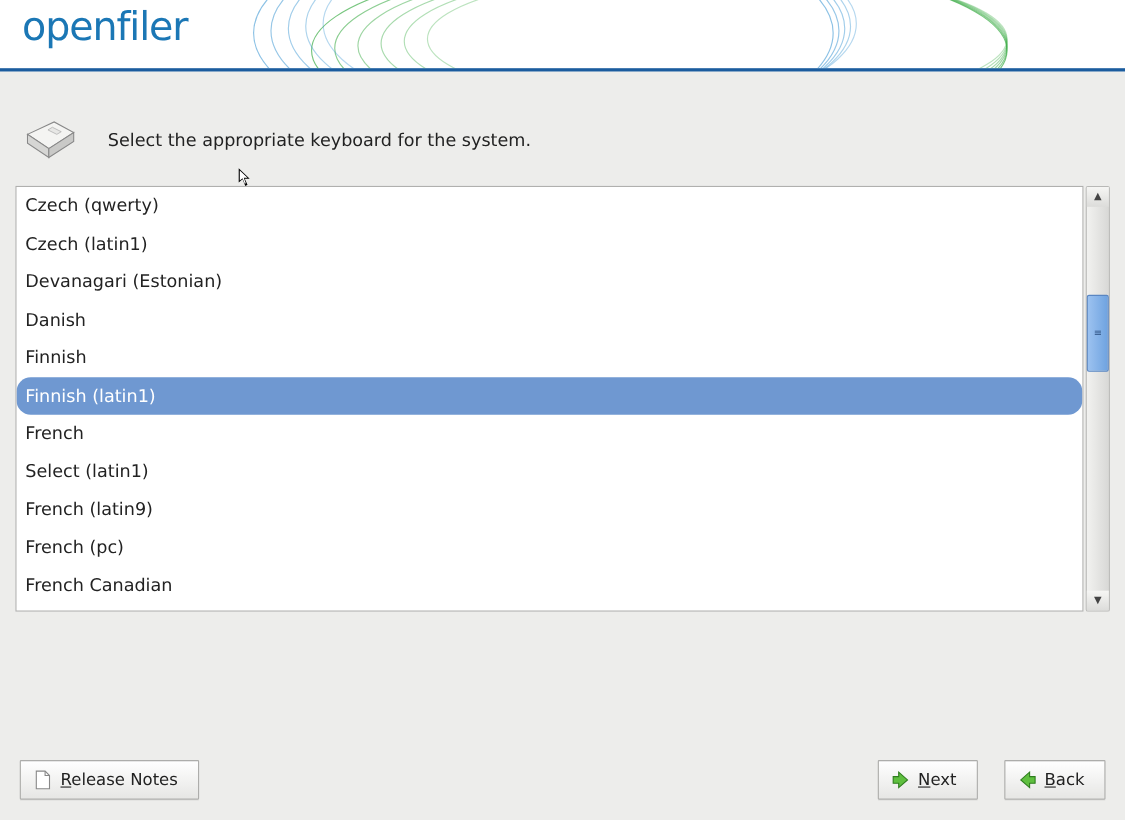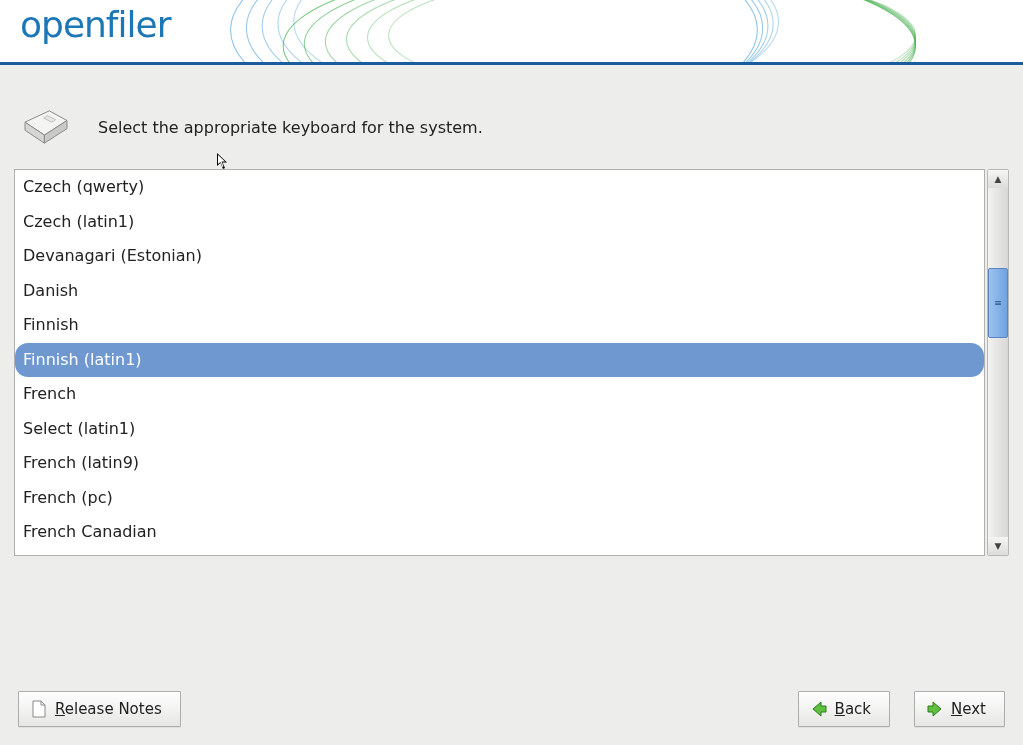--- a/index.html
+++ b/index.html
@@ -224,28 +224,28 @@
   <div class="btn">
     <svg class="ic" viewBox="0 0 20 20">
       <path d="M4 2 H12 L16 6 V18 H4 Z" fill="#ffffff" stroke="#888"></path>
       <path d="M12 2 V6 H16" fill="none" stroke="#888"></path>
     </svg>
     <span><span></span><span class="ul">R</span><span>elease Notes</span></span>
   </div>
   <div class="spacer"></div>
   <div class="btn">
     <svg class="ic" viewBox="0 0 20 20">
+      <path d="M8 3 L16 10 L8 17 L8 13 L3 13 L3 7 L8 7 Z" fill="#5fbf3f" stroke="#2e7d1e"></path>
+    </svg>
+    <span><span></span><span class="ul">N</span><span>ext</span></span>
+  </div>
+  <div class="btn">
+    <svg class="ic" viewBox="0 0 20 20">
       <path d="M12 3 L4 10 L12 17 L12 13 L17 13 L17 7 L12 7 Z" fill="#5fbf3f" stroke="#2e7d1e"></path>
     </svg>
     <span><span></span><span class="ul">B</span><span>ack</span></span>
-  </div>
-  <div class="btn">
-    <svg class="ic" viewBox="0 0 20 20">
-      <path d="M8 3 L16 10 L8 17 L8 13 L3 13 L3 7 L8 7 Z" fill="#5fbf3f" stroke="#2e7d1e"></path>
-    </svg>
-    <span><span></span><span class="ul">N</span><span>ext</span></span>
   </div>
 </div>
 
 <svg class="cursor-ptr" viewBox="0 0 14 18">
   <path d="M1 1 L1 14 L4.5 11 L7 17 L9 16 L6.5 10.5 L11 10.5 Z" fill="#000"></path>
   <path d="M2 3 L2 12 L4.5 10 L6.5 15 L7.5 14.5 L5.6 9.6 L9 9.6 Z" fill="#fff"></path>
 </svg>
 
 </body></html>

